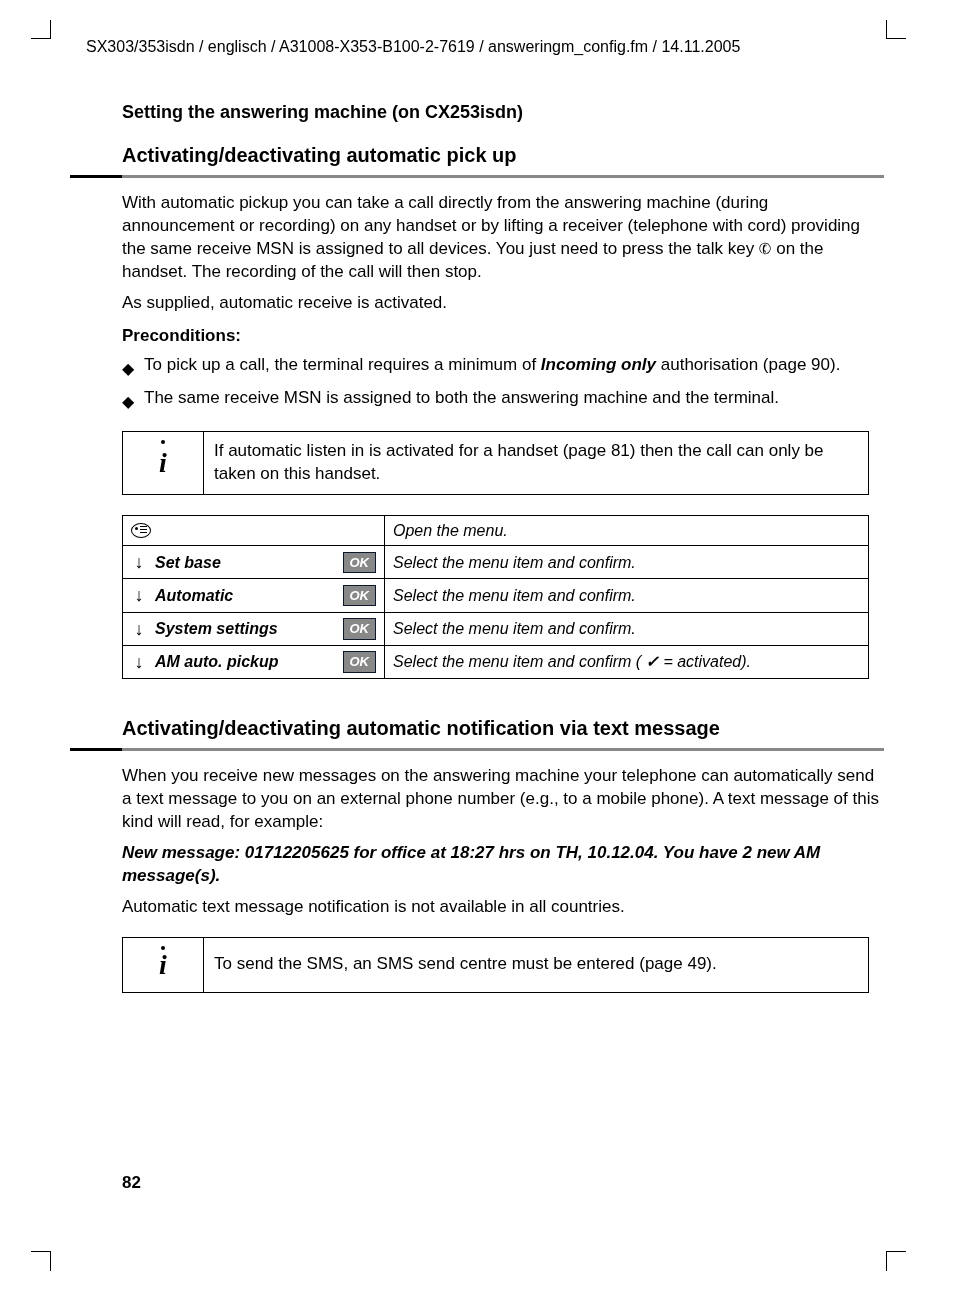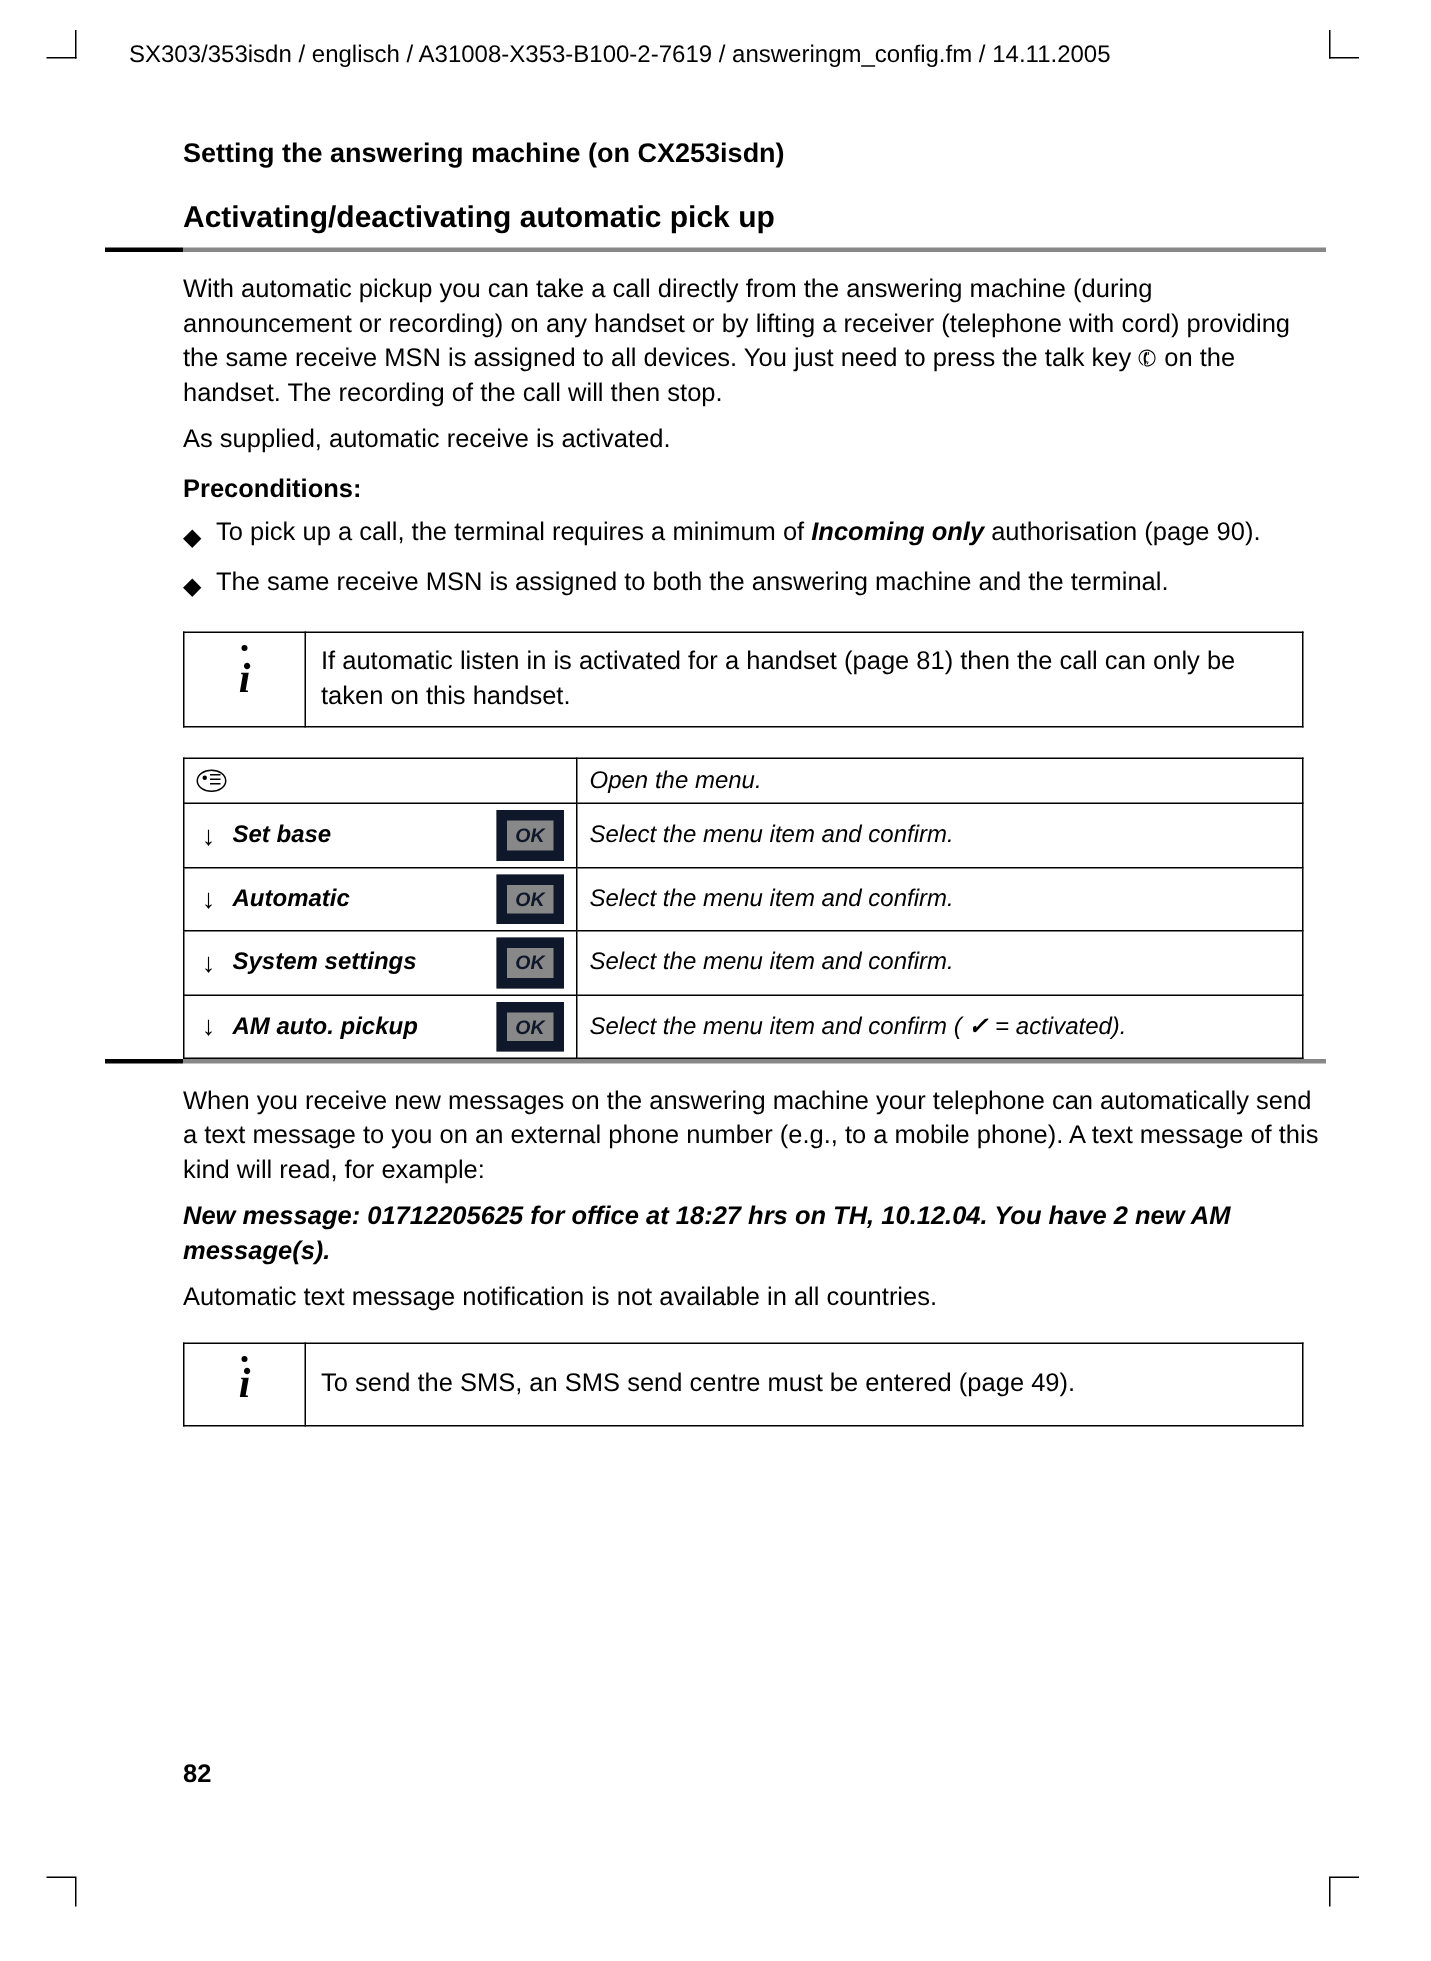--- a/index.html
+++ b/index.html
@@ -9,21 +9,21 @@
     font-size: 17px;
     line-height: 1.35;
     color: #000;
     background: #fff;
   }
   .page {
     width: 954px;
     height: 1307px;
     position: relative;
     box-sizing: border-box;
-    padding: 26px 70px 40px 70px;
+    padding: 36px 70px 40px 70px;
   }
   .crop-mark {
     position: absolute;
     background: #000;
   }
   .cm-tl-h { top: 38px; left: 31px; width: 20px; height: 1px; }
   .cm-tl-v { top: 20px; left: 50px; width: 1px; height: 19px; }
   .cm-tr-h { top: 38px; right: 48px; width: 20px; height: 1px; }
   .cm-tr-v { top: 20px; right: 67px; width: 1px; height: 19px; }
   .cm-bl-h { bottom: 55px; left: 31px; width: 20px; height: 1px; }
@@ -145,25 +145,25 @@
     text-align: center;
     display:inline-block;
   }
   .menu-label {
     font-weight: bold;
     flex: 1;
   }
   .ok-badge {
     display: inline-block;
     background: #888;
-    color: #0f172a;
+    color: #ffffff;
     font-weight: bold;
     font-size: 13px;
     padding: 1px 6px;
-    border: 7px solid #0f172a;
+    border: 1px solid #0f172a;
   }
   .talk-icon {
     display: inline-block;
     transform: rotate(-20deg);
     font-size: 15px;
   }
   .menu-icon {
     display:inline-block;
     border:1.2px solid #000;
     border-radius:50%;
@@ -298,20 +298,21 @@
           <span class="ok-badge">OK</span>
         </div>
             </td>
         <td>
           <span>Select the menu item and confirm ( </span><span class="check">✓</span><span> = activated).</span>
         </td>
       </tr>
     </tbody>
       </table>
 
+    <div class="section-heading">Activating/deactivating automatic notification via text message</div>
     <div class="rule-wrap">
       <div class="rule-black"></div>
         <div class="rule-gray"></div>
     </div>
 
     <div class="para">When you receive new messages on the answering machine your telephone can automatically send a text message to you on an external phone number (e.g., to a mobile phone). A text message of this kind will read, for example:</div>
     <div class="para bold">New message: 01712205625 for office at 18:27 hrs on TH, 10.12.04. You have 2 new AM message(s).</div>
     <div class="para">Automatic text message notification is not available in all countries.</div>
 
     <table class="info-table">

